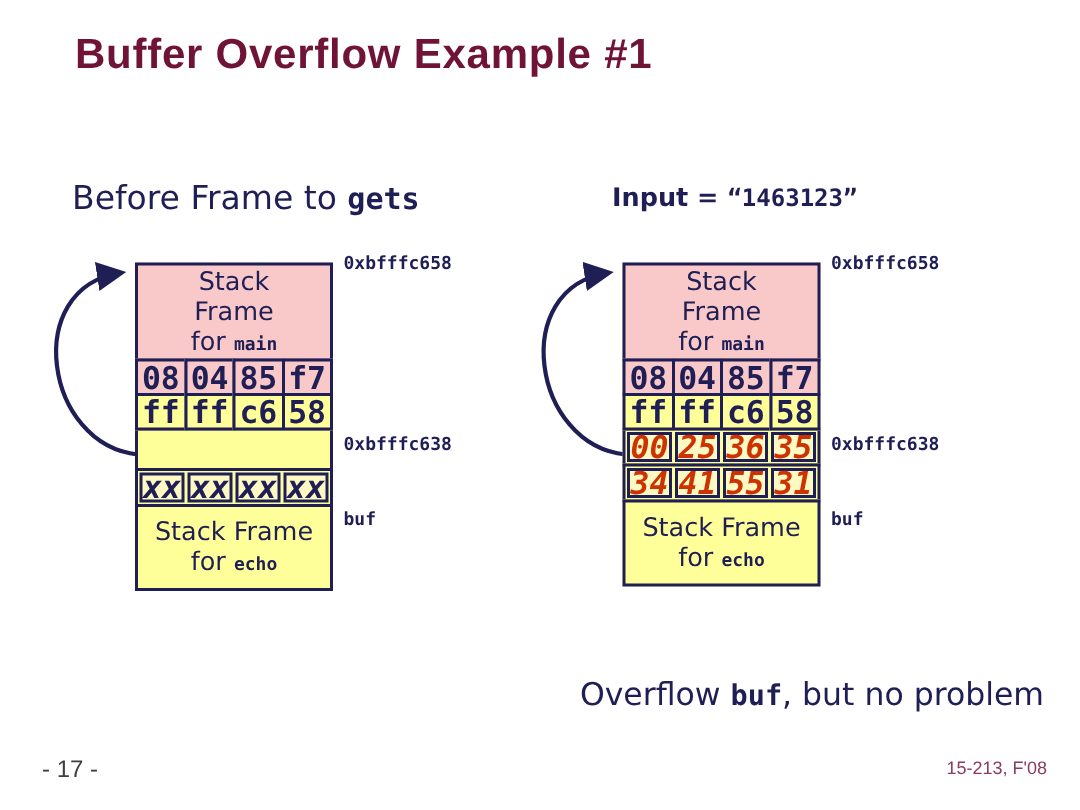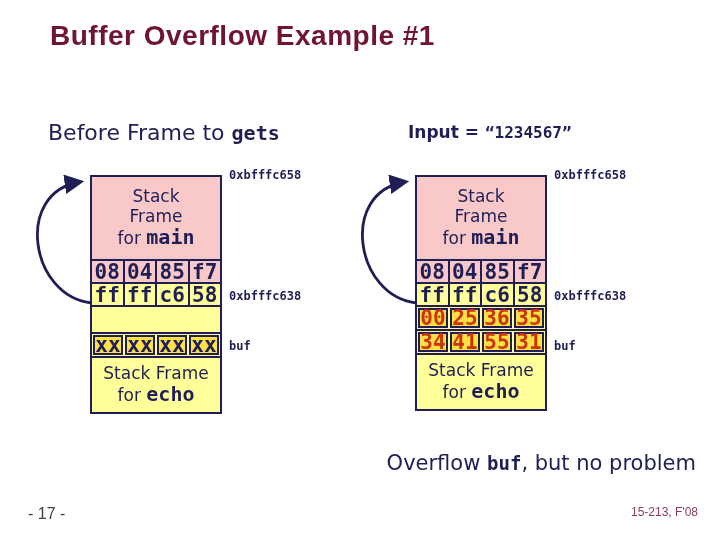--- a/index.html
+++ b/index.html
@@ -15,36 +15,36 @@
   .heading-left {position:absolute; left:48px; top:120px; font-size:22px;}
   .heading-left .code {font-size:20px;}
   .input-label {position:absolute; left:408px; top:122px; font-size:17px; font-weight:bold;}
   .input-label .code {font-size:16px;}
 
   .arrow-layer {position:absolute; left:0; top:0; width:720px; height:540px; pointer-events:none;}
 
   .stack-col {position:absolute; top:175px; width:132px;}
   .box {box-sizing:border-box; border:2px solid #1f1f55; display:flex; flex-direction:column;
         align-items:center; justify-content:center; text-align:center;}
-  .frame-top {height:86px; background:#f9c8c8;}
+  .frame-top {height:66px; background:#f9c8c8;}
   .frame-bottom {height:58px; background:#ffff99; margin-top:-2px;}
   .frame-label {font-size:17px; line-height:1.18; color:#1f1f55; font-family:"DejaVu Sans", sans-serif;}
-  .frame-label .code {font-size:20px; color:#1f1f55;}
+  .frame-label .code {font-size:12px; color:#1f1f55;}
 
   .row {display:flex; height:25px; margin-top:-2px; box-sizing:border-box;}
   .row .cell {flex:1; box-sizing:border-box; border:2px solid #1f1f55; margin-left:-2px;
               display:flex; align-items:center; justify-content:center;
               font-family:"DejaVu Sans Mono", monospace; font-weight:bold;
               font-size:21px; color:#1f1f55;}
   .row .cell:first-child {margin-left:0;}
   .pinkbg  {background:#f9c8c8;}
   .yellowbg{background:#ffff99;}
 
   .row.gapped {height:26px; background:#ffff99; border:2px solid #1f1f55; padding:1px; gap:2px;}
-  .row.gapped .cell {margin-left:0; background:#fde047; border:2px solid #1f1f55;}
+  .row.gapped .cell {margin-left:0; background:#fef9c3; border:2px solid #1f1f55;font-style:italic;}
   .red .cell {color:#cc3300;}
 
   .empty-row {height:29px; margin-top:-2px; background:#ffff99; border:2px solid #1f1f55;
               box-sizing:border-box;}
 
   .addr {position:absolute; font-family:"DejaVu Sans Mono", monospace; font-weight:bold;
          font-size:12px; color:#1f1f55; white-space:nowrap;}
 
   .note {position:absolute; right:24px; top:451px; font-size:21px; white-space:nowrap;}
   .note .code {font-size:19px;}
@@ -57,21 +57,21 @@
 
 <div class="slide">
 
   <div class="title">Buffer Overflow Example #1</div>
 
   <div class="heading-left hand">
     <span>Before Frame to </span><span class="code">gets</span>
   </div>
 
   <div class="input-label hand">
-    <span>Input = </span><span class="code">“1234567”</span>
+    <span>Input = </span><span class="code">“1463123”</span>
   </div>
 
   <svg class="arrow-layer" viewBox="0 0 720 540">
     <defs>
       <marker id="ah" markerWidth="9" markerHeight="9" refX="5.5" refY="3.5" orient="auto">
         <path d="M0,0 L7,3.5 L0,7 Z" fill="#1f1f55"></path>
       </marker>
     </defs>
     <path d="M 92 303 C 30 297, 14 192, 80 182" fill="none" stroke="#1f1f55" stroke-width="2.8" marker-end="url(#ah)"></path>
     <path d="M 417 303 C 355 297, 339 192, 405 182" fill="none" stroke="#1f1f55" stroke-width="2.8" marker-end="url(#ah)"></path>

